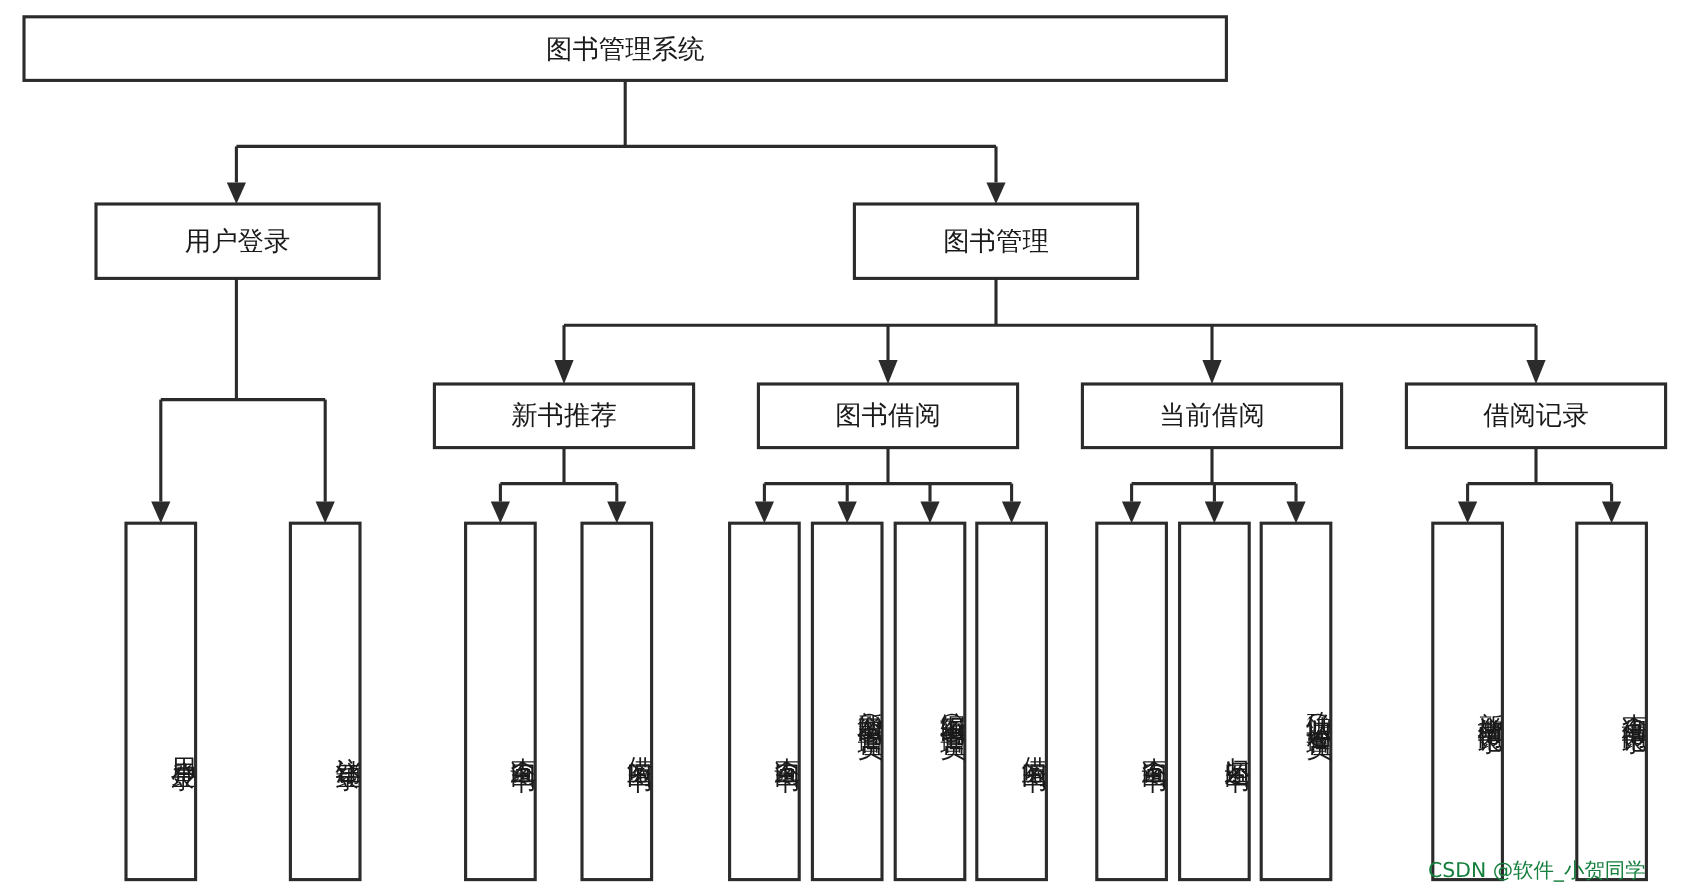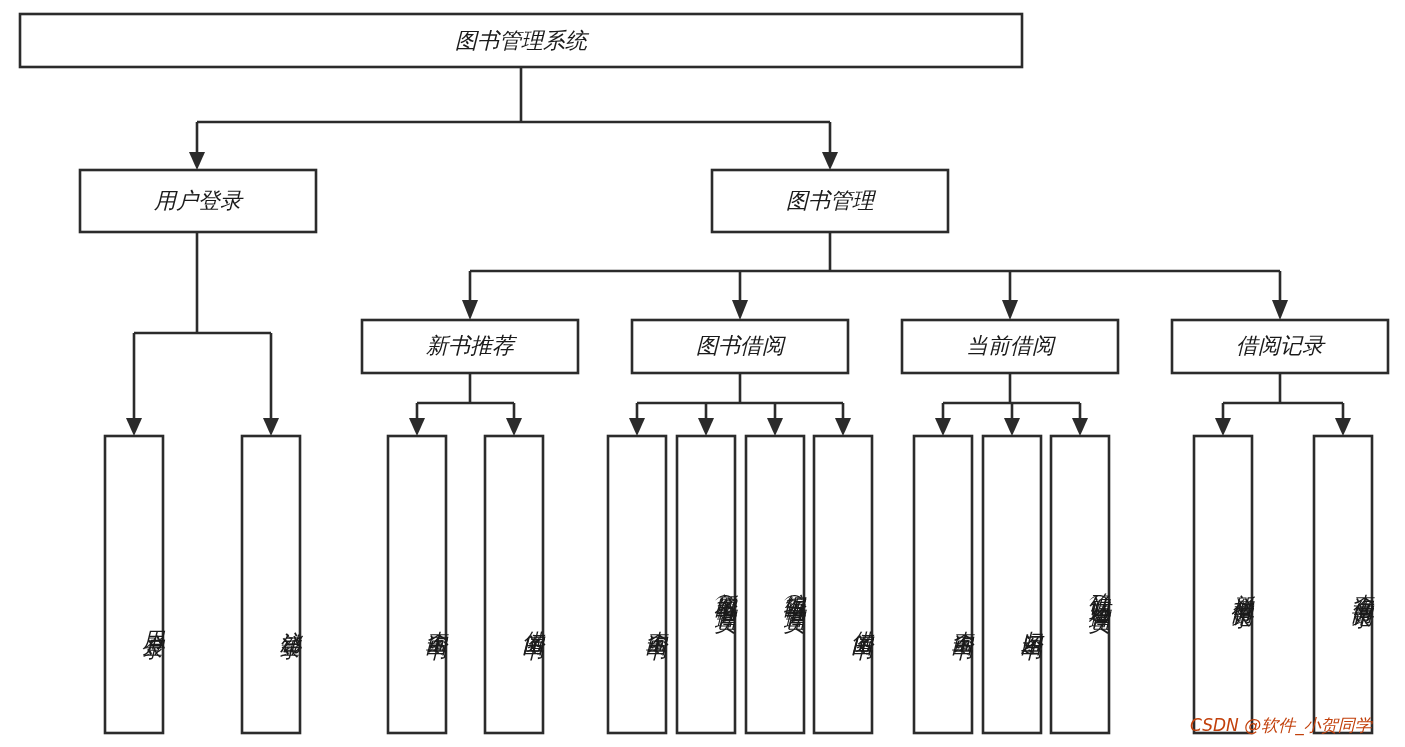--- a/index.html
+++ b/index.html
@@ -9,21 +9,20 @@
   }
   body {
     font-family: "DejaVu Sans", "Liberation Sans", sans-serif;
   }
   #diagram-root {
     position: relative;
     width: 1405px;
     height: 747px;
     overflow: hidden;
     background: #ffffff;
-    font-style: italic;
   }
   svg.flow {
     position: absolute;
     left: 0;
     top: 0;
     width: 1405px;
     height: 747px;
     display: block;
   }
   .box-rect {
@@ -61,21 +60,21 @@
     text-align: center;
     white-space: nowrap;
     pointer-events: none;
   }
   .watermark {
     position: absolute;
     left: 1190px;
     top: 714px;
     font-family: "DejaVu Sans", "Liberation Sans", sans-serif;
     font-size: 17px;
-    color: #c2410c;
+    color: #15803d;
     white-space: nowrap;
     pointer-events: none;
   }
 </style>
 </head>
 <body>
 
 <div id="diagram-root">
 
   <svg class="flow" viewBox="0 0 1405 747">

